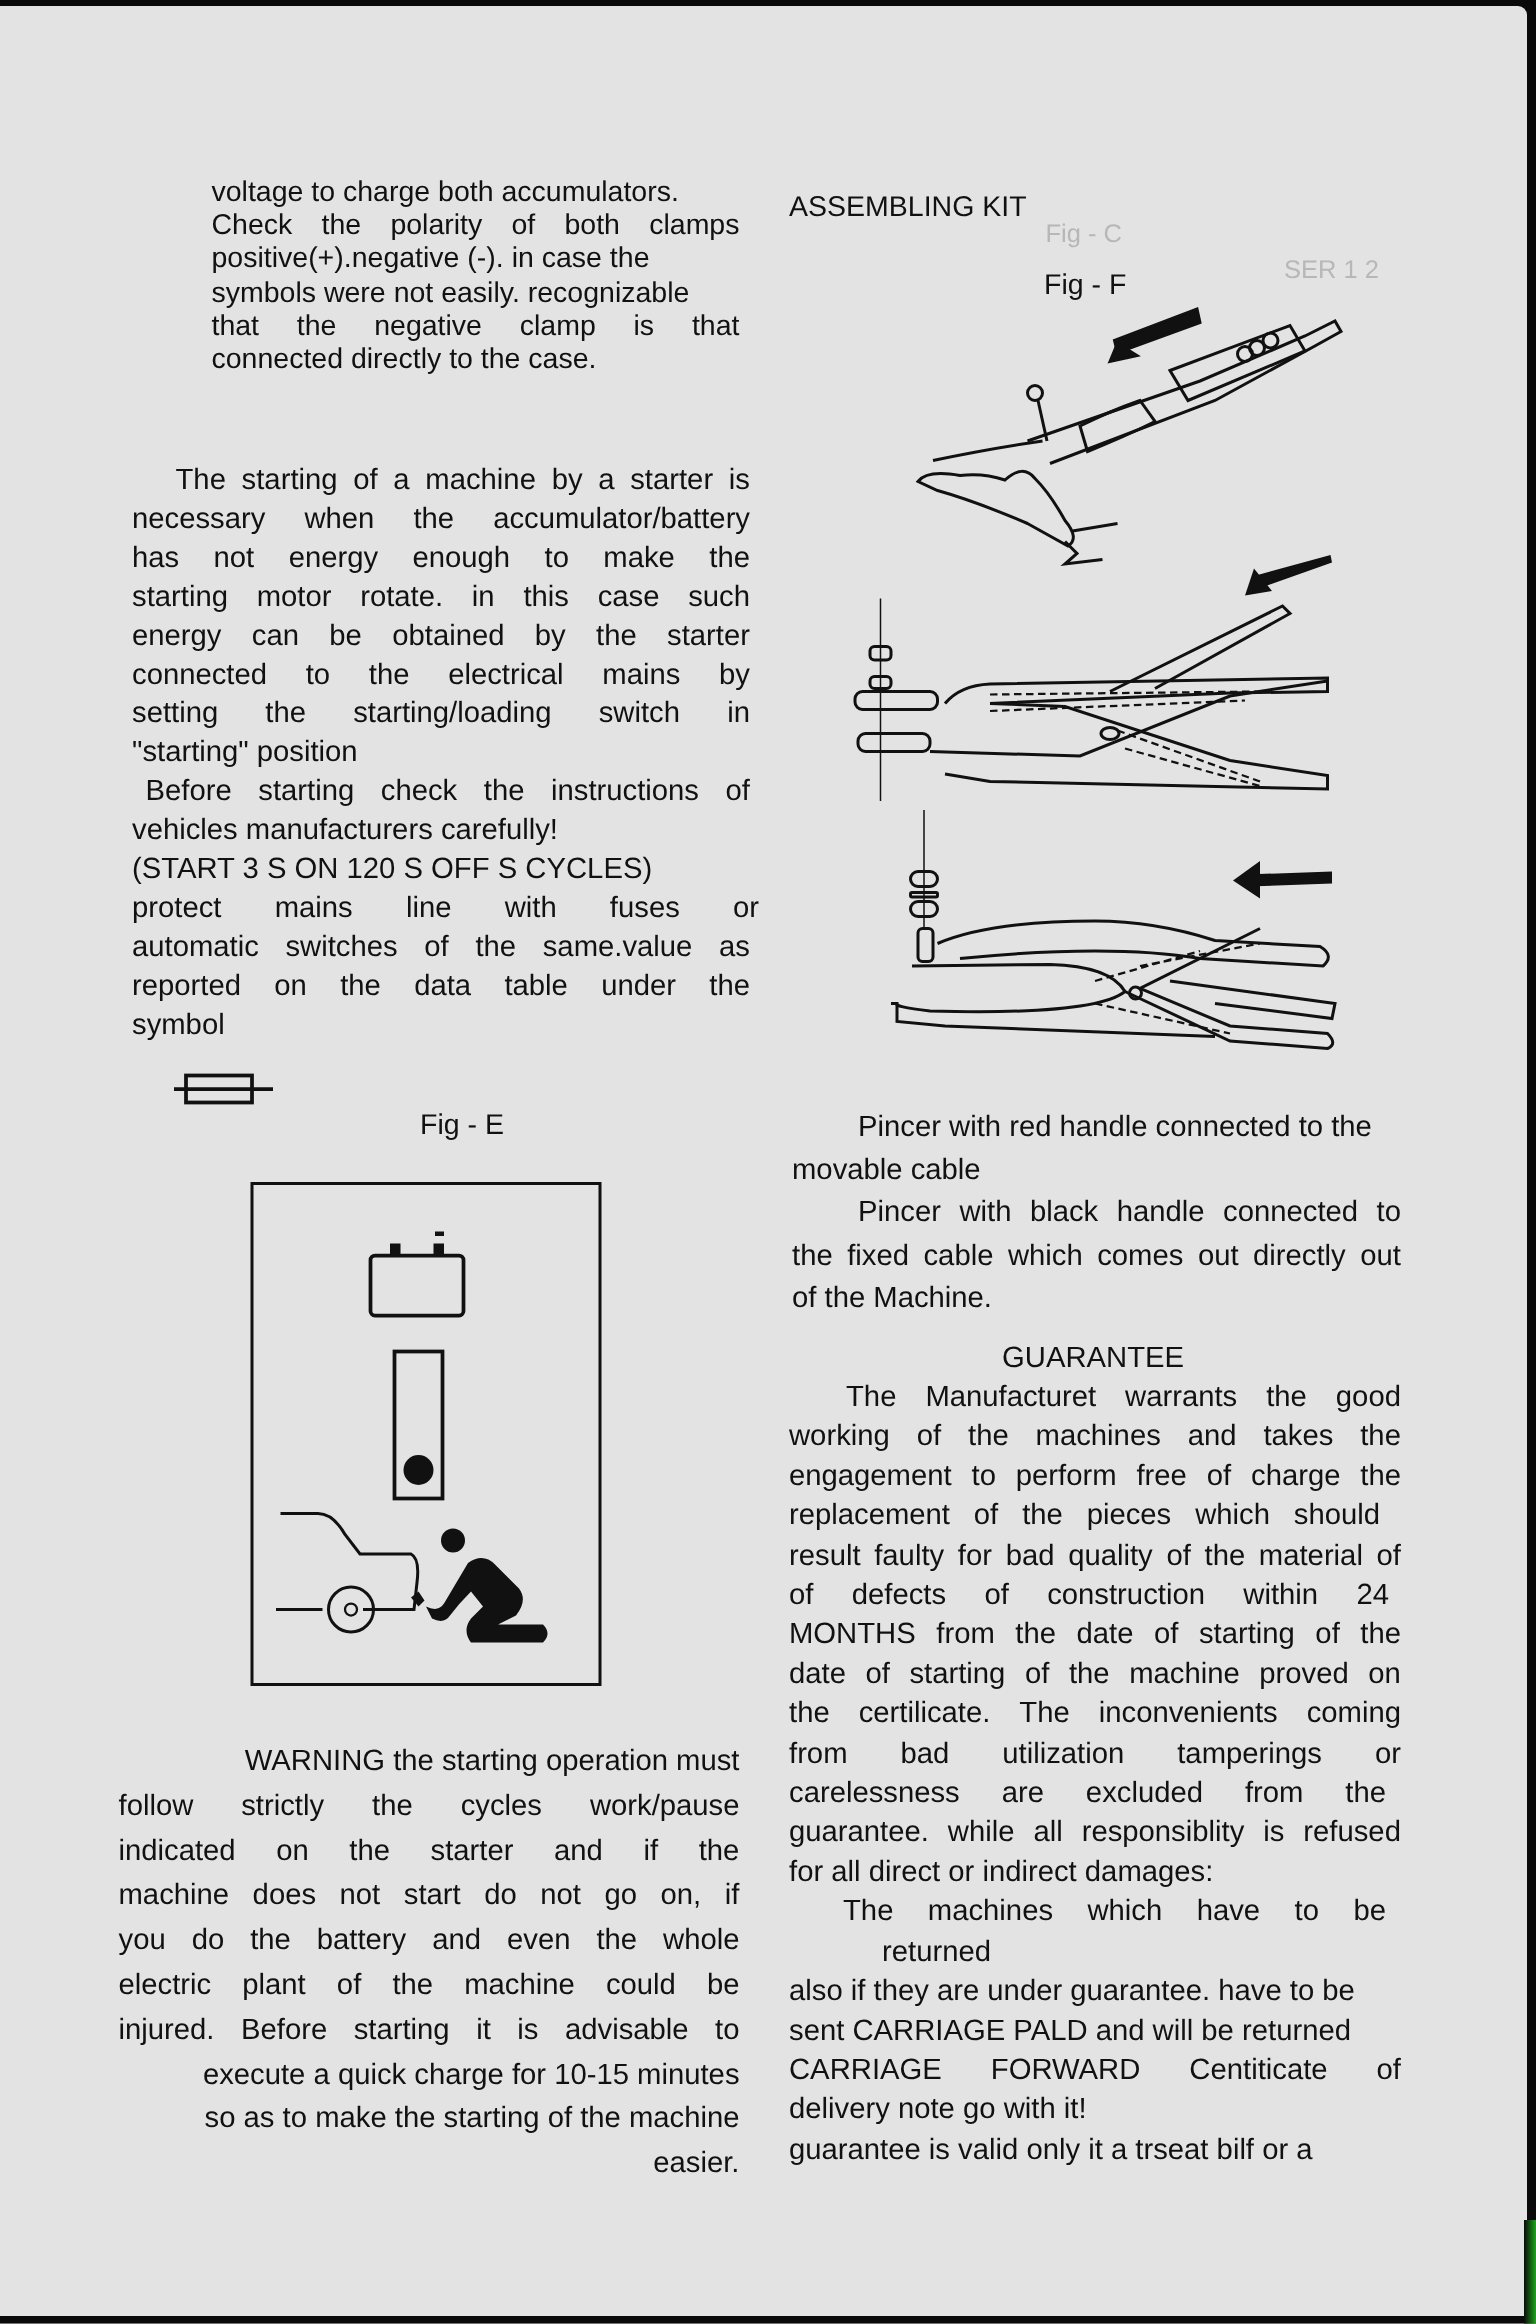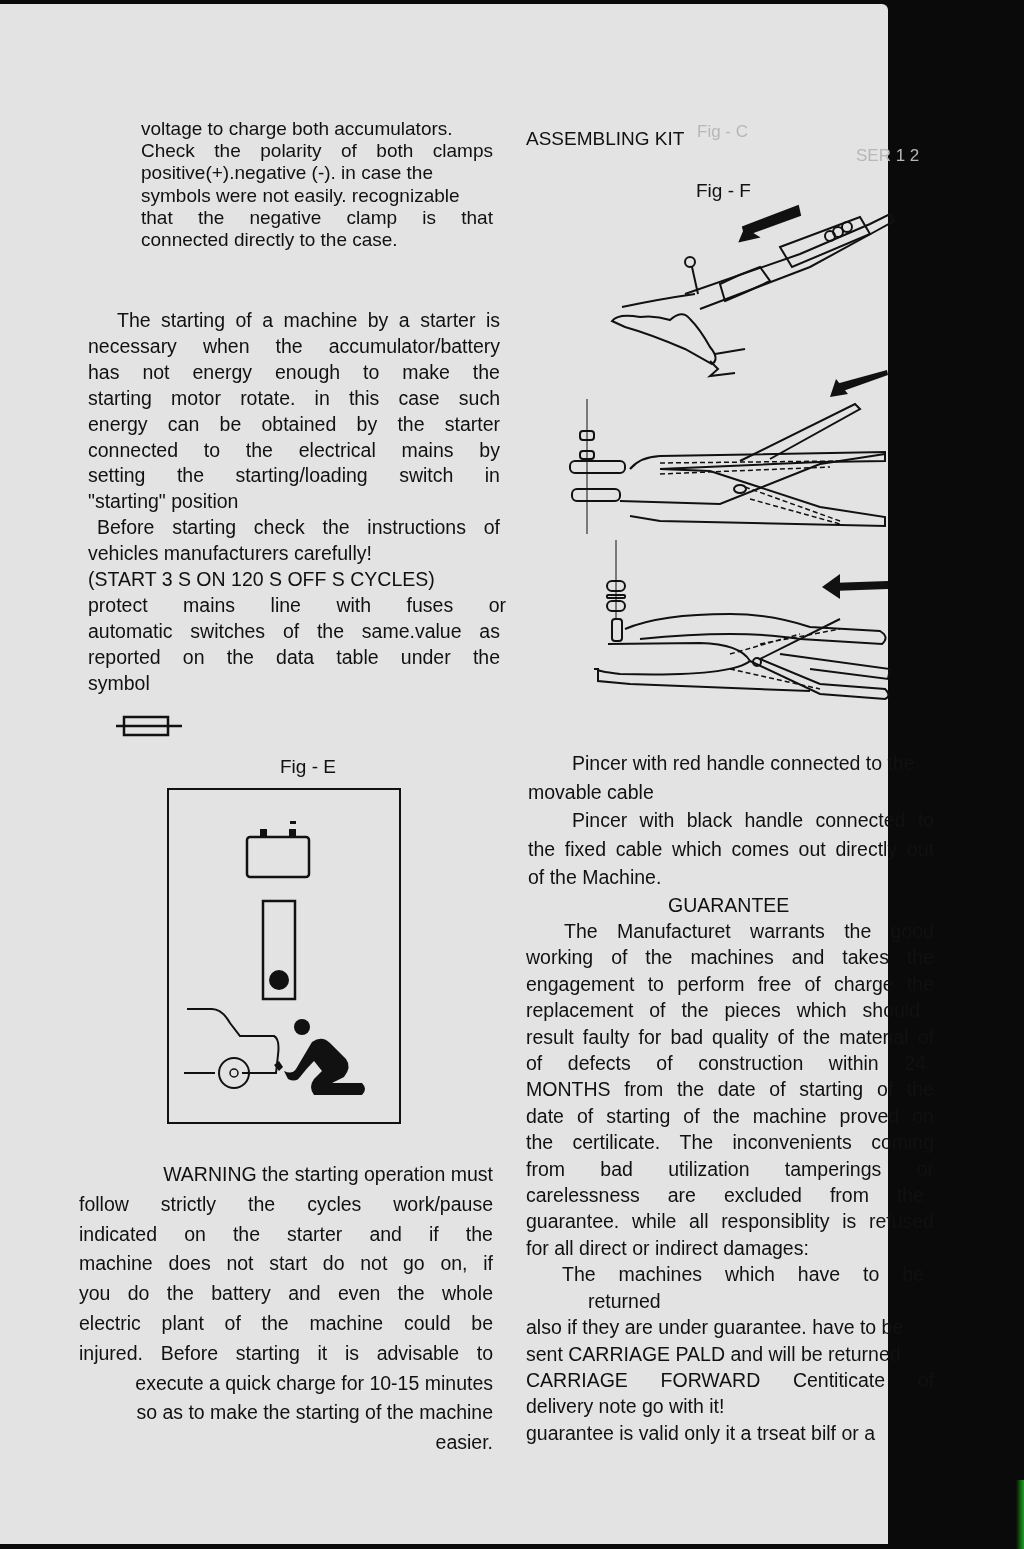--- a/index.html
+++ b/index.html
@@ -1,44 +1,44 @@
 <!DOCTYPE html>
 <html><head>
   <meta charset="utf-8">
   <style>
     html, body { margin: 0; padding: 0; }
     body {
       width: 1024px; height: 1549px; background: #0a0a0a; position: relative; overflow: hidden;
       font-family: "Liberation Sans", "DejaVu Sans", sans-serif; color: #111;
     }
     .page {
-      position: absolute; left: 0; top: 4px; width: 888px; height: 1540px;
+      position: absolute; left: 0; top: 4px; width: 1018px; height: 1540px;
       background: #e3e3e3; border-radius: 0 6px 0 0;
     }
     .green-edge {
       position: absolute; right: 0; top: 1480px; width: 8px; height: 69px;
       background: linear-gradient(to right, #0a0a0a, #1fa31f);
     }
     .t { position: absolute; font-size: 19.5px; line-height: 25.6px; margin: 0; }
     .line { display: block; white-space: nowrap; }
     .just { display: flex; justify-content: space-between; white-space: nowrap; }
 
     #top-para { left: 141px; top: 114px; width: 352px; line-height: 22.2px; font-size: 19px; }
     #starting-heading { left: 91px; top: 266px; font-size: 19.5px; letter-spacing: 0.4px; white-space: nowrap; }
     #starting-para { left: 88px; top: 304px; width: 412px; line-height: 25.9px; }
     #assembling-title { left: 526px; top: 122px; font-size: 19px; white-space: nowrap; }
     #fig-f { left: 686px; top: 174px; font-size: 19px; white-space: nowrap; margin-left: 10px; }
-    #fig-e { left: 280px; top: 734px; font-size: 19px; white-space: nowrap; margin-top: 16px; }
+    #fig-e { left: 280px; top: 734px; font-size: 19px; white-space: nowrap; }
     #warning-para { left: 79px; top: 1156px; width: 414px; line-height: 29.8px; text-align: right; }
-    #pincer-para { left: 528px; top: 733px; width: 406px; line-height: 28.5px; margin-top: 12px; }
+    #pincer-para { left: 528px; top: 733px; width: 406px; line-height: 28.5px; }
     #guarantee-heading { left: 668px; top: 889px; font-size: 19.5px; white-space: nowrap; }
     #guarantee-para { left: 526px; top: 914px; width: 408px; line-height: 26.4px; }
 
     svg { position: absolute; overflow: visible; }
-    .ghost { position: absolute; color: #b7b7b7; font-size: 17px; white-space: nowrap; }
+    .ghost { position: absolute; color: #b7b7b7; font-size: 17px; white-space: nowrap; margin-top: 24px; }
   </style>
 </head>
 <body>
 
 <div class="page">
 
   <div class="t" id="top-para">
     <span class="line">voltage to charge both accumulators.</span>
     <span class="just">
         <span>Check</span>

